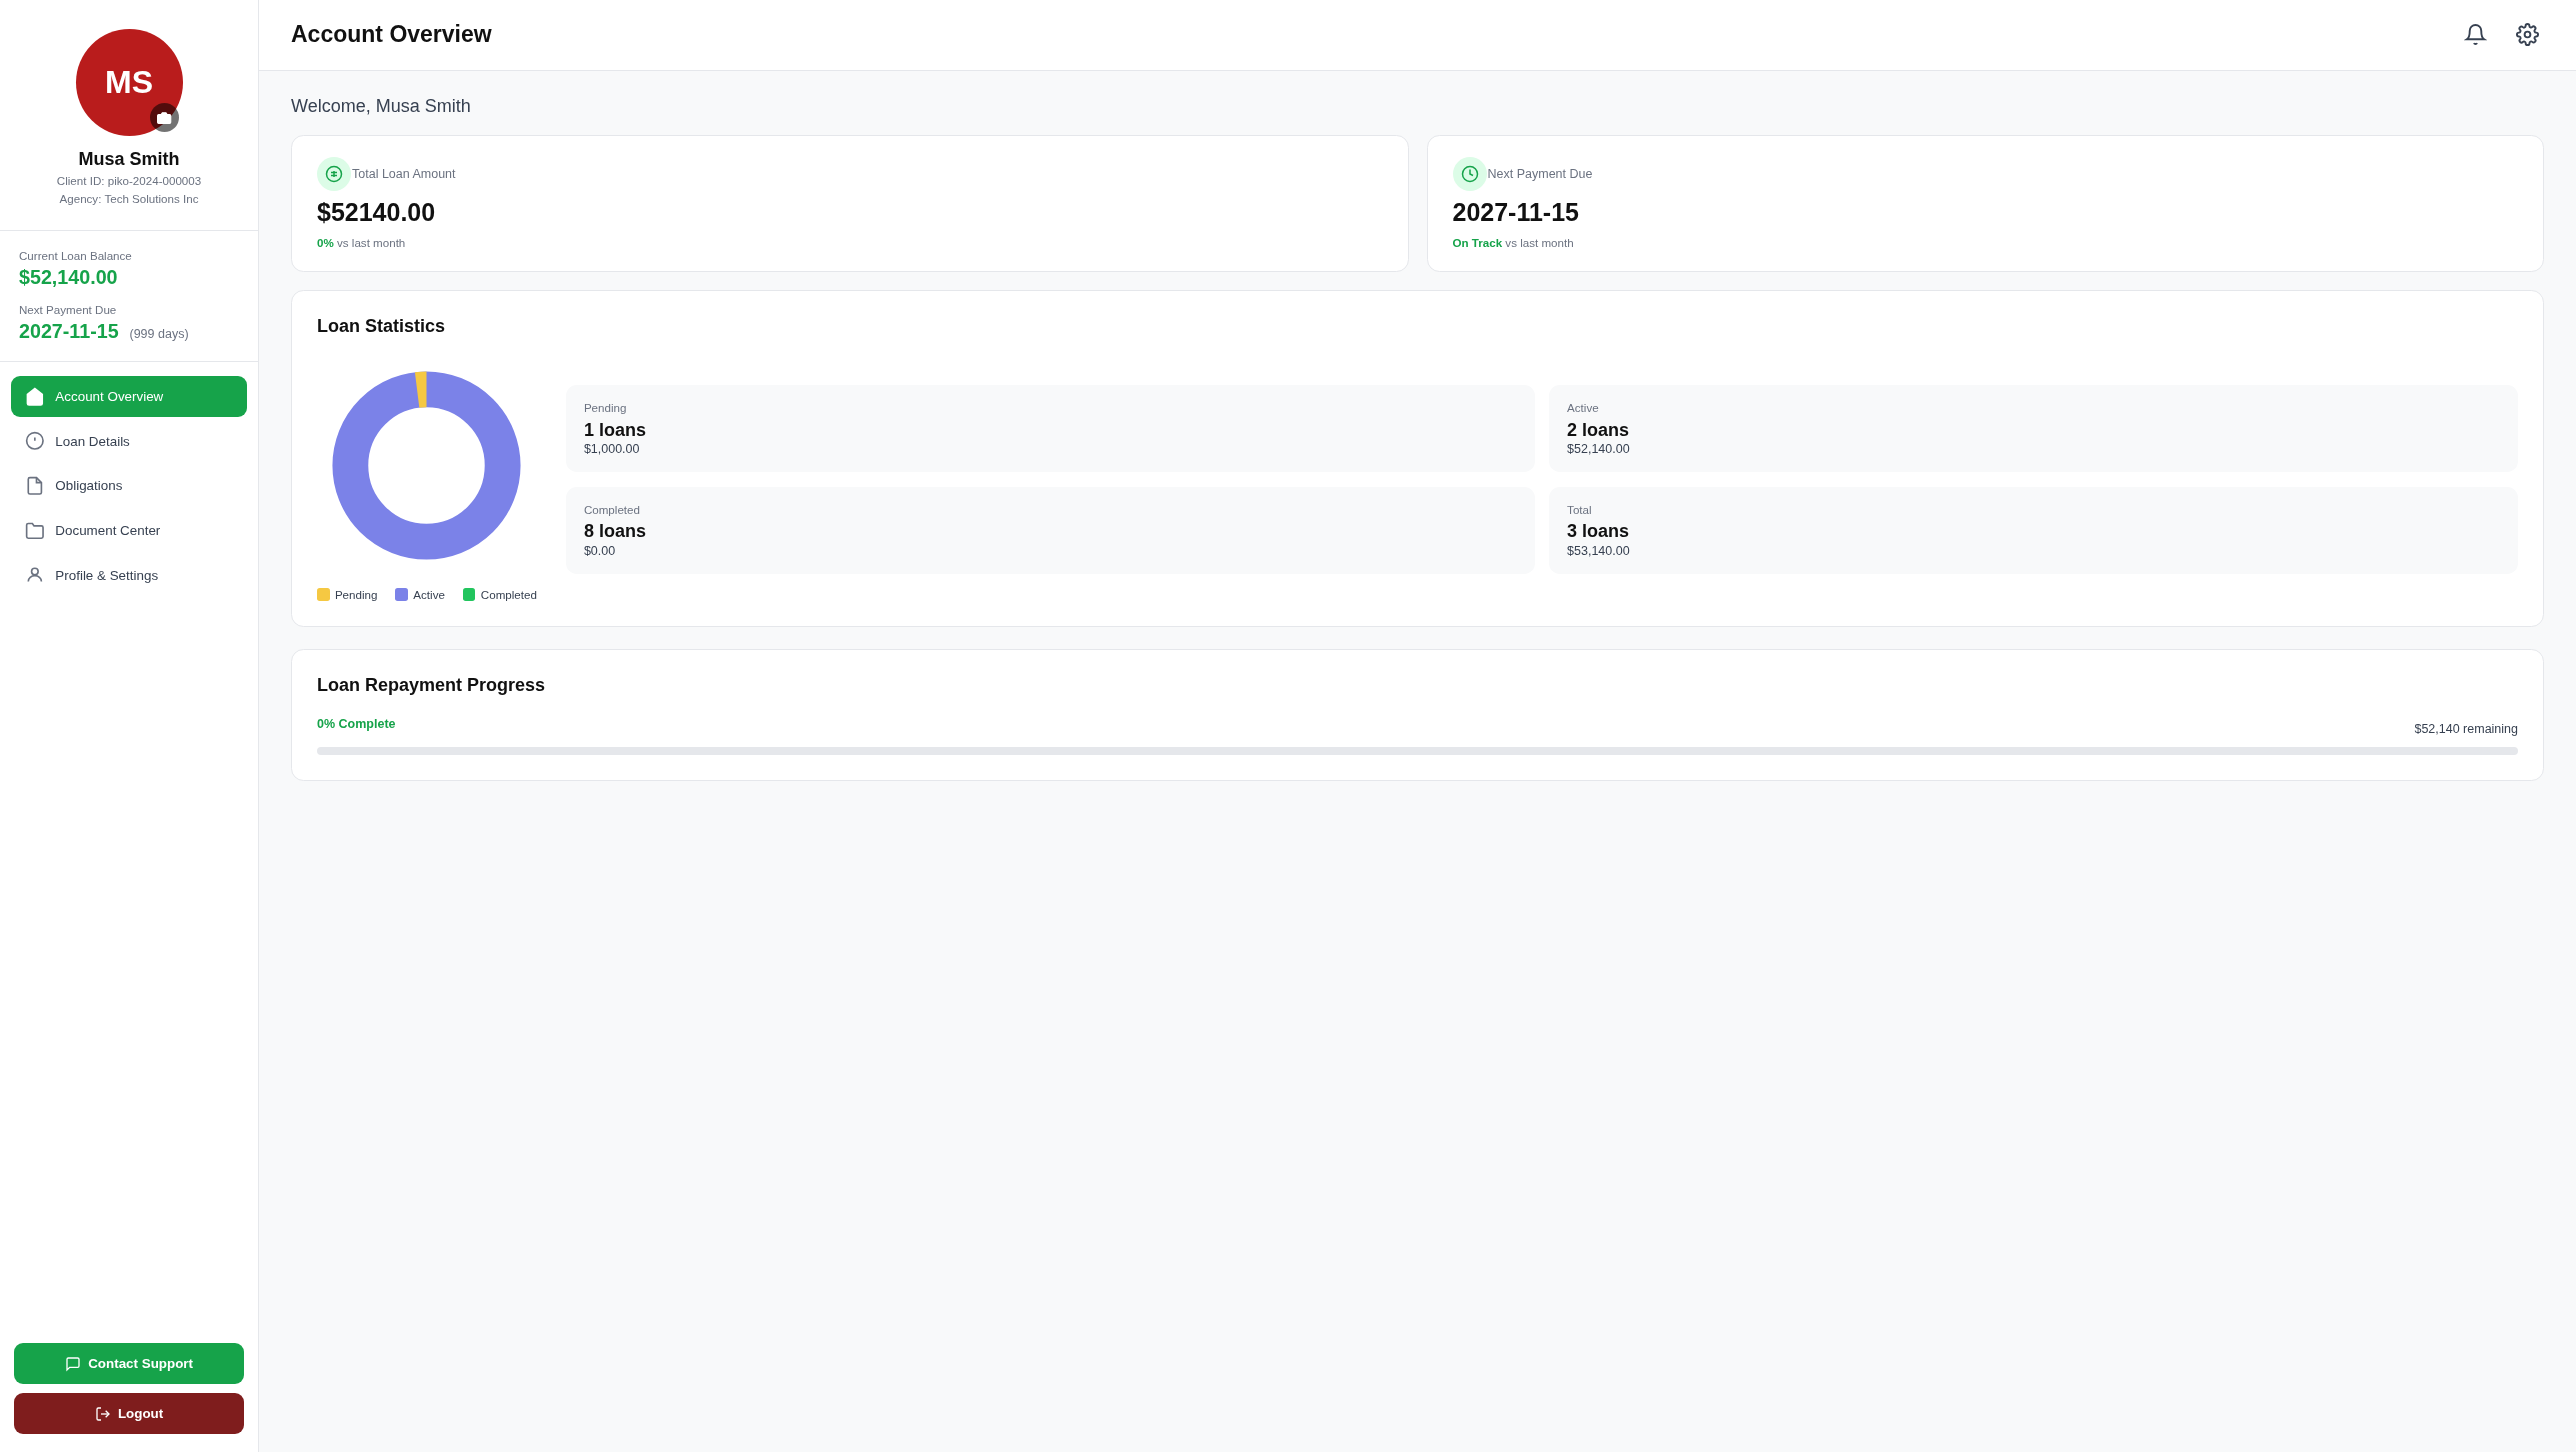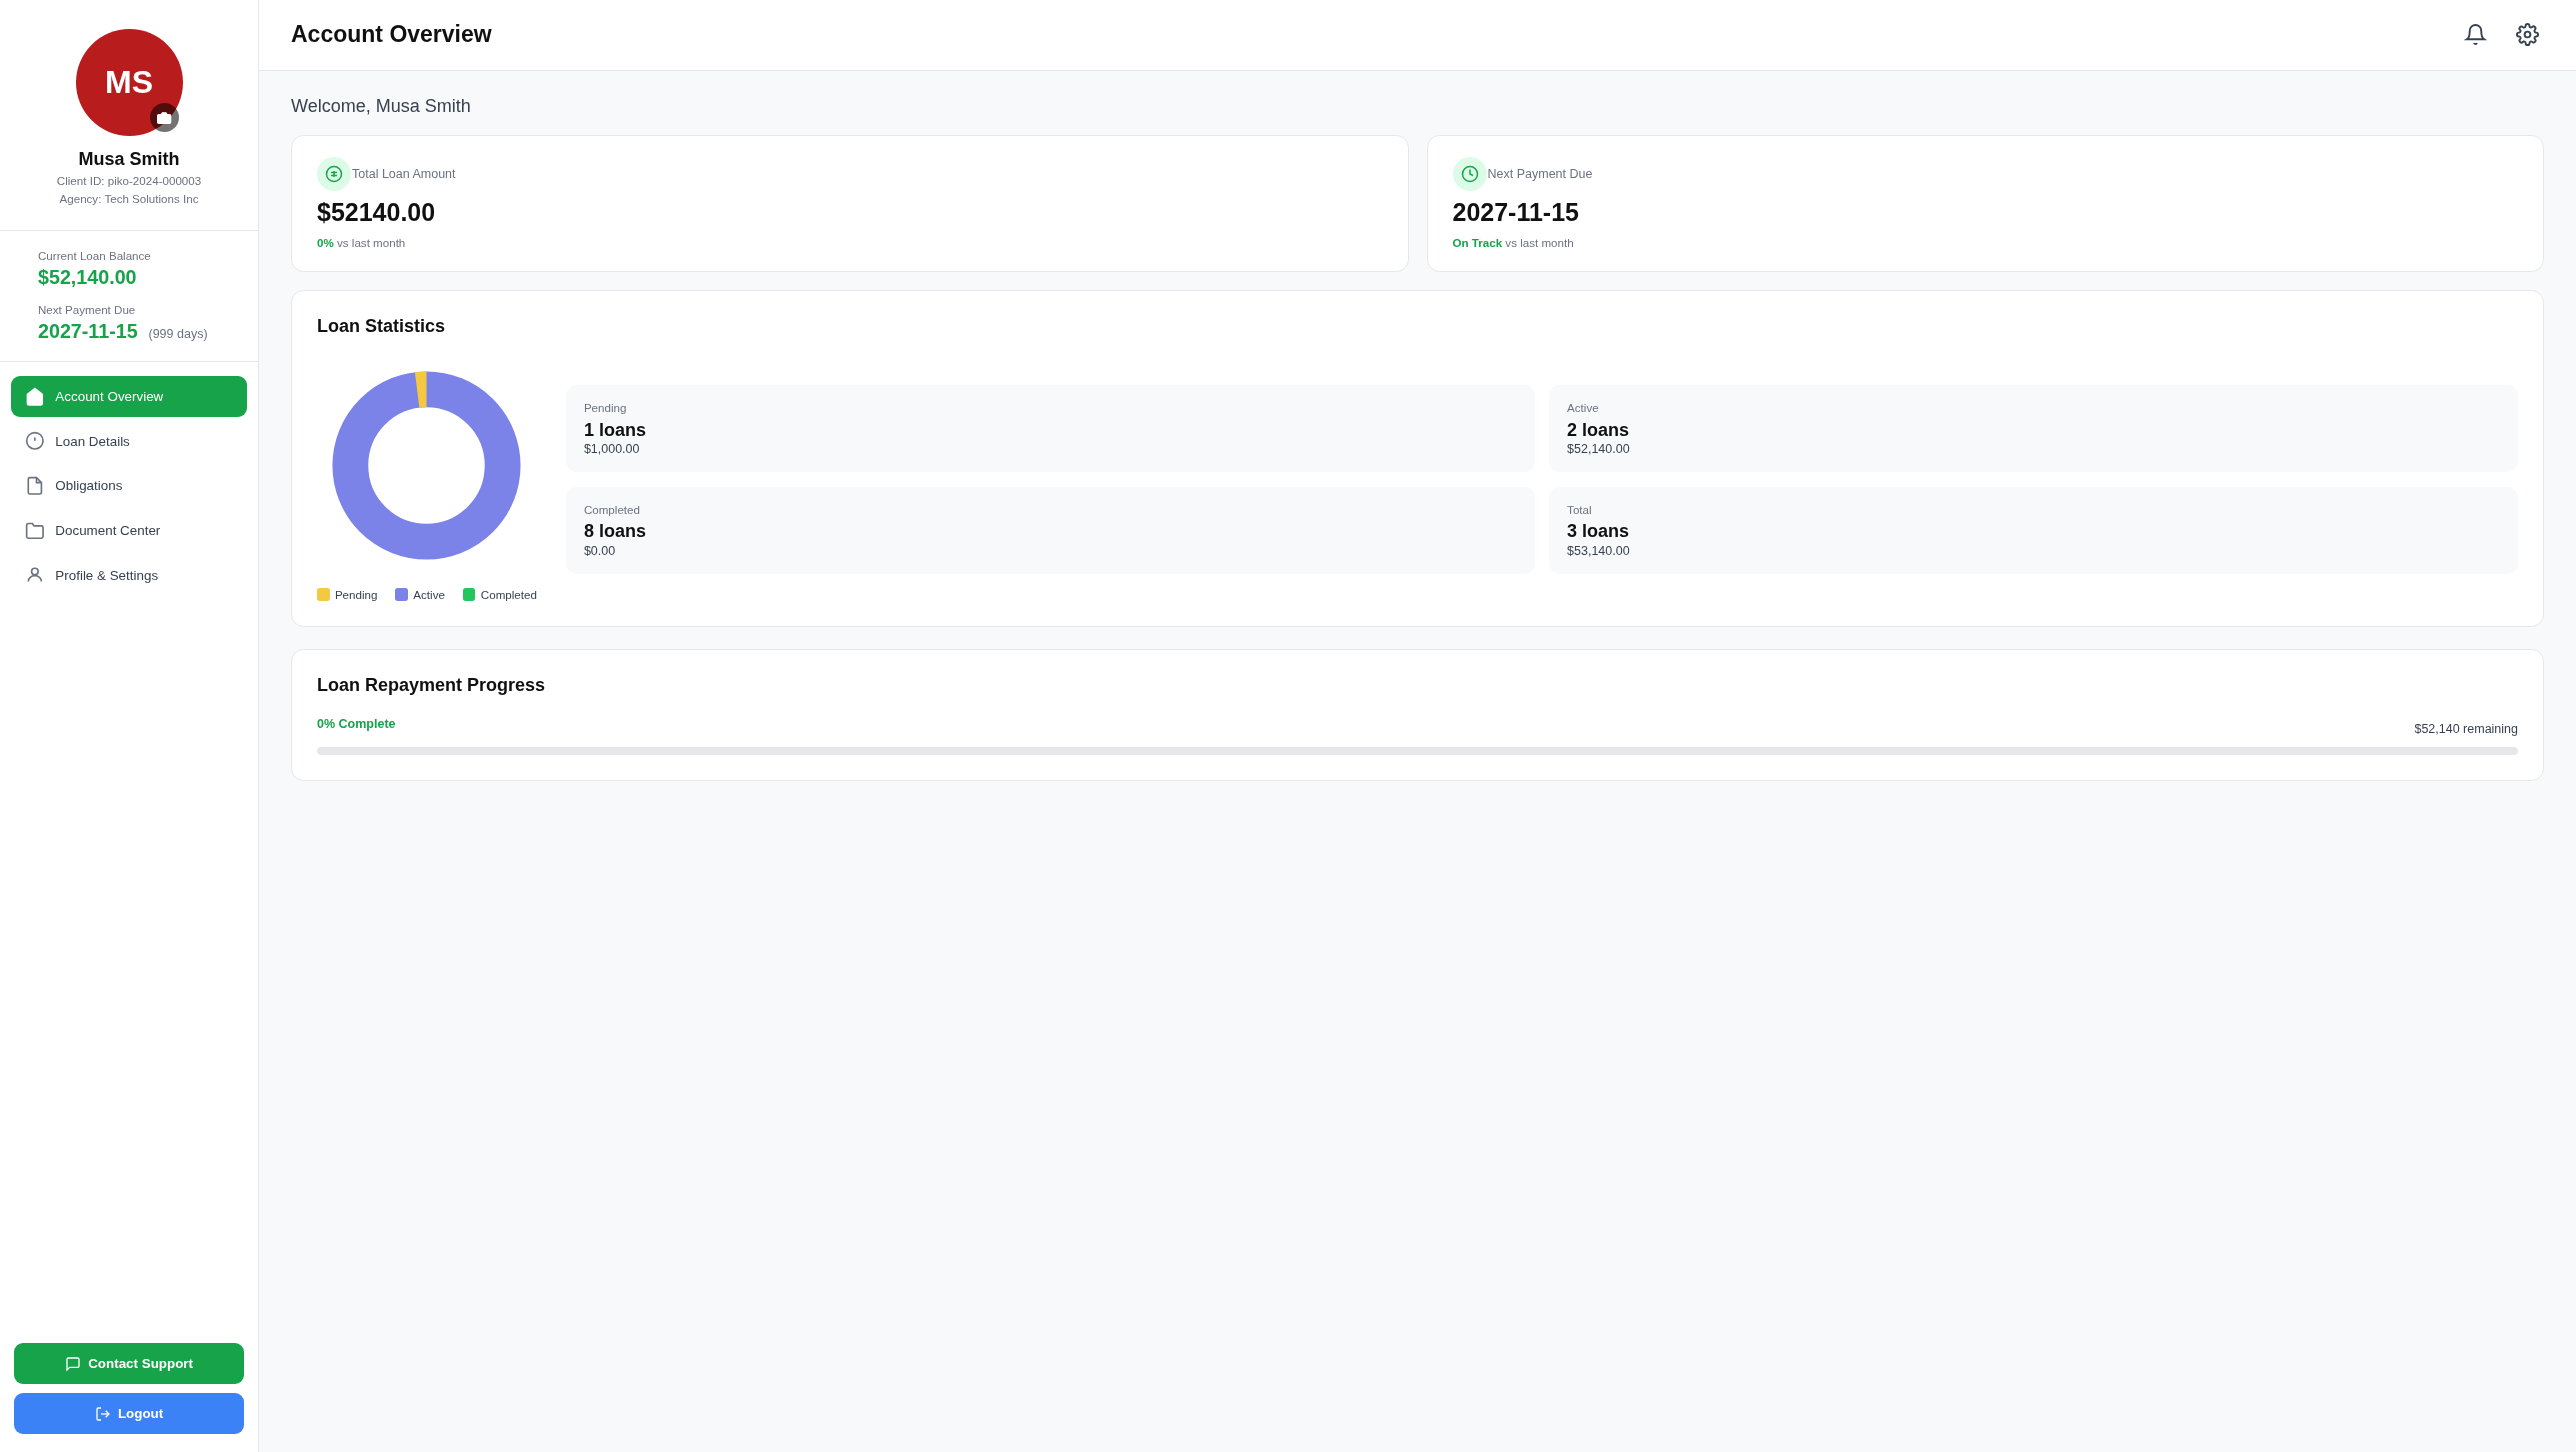--- a/index.html
+++ b/index.html
@@ -59,21 +59,21 @@
       color: #111;
       margin-bottom: 2px;
     }
     .profile-meta {
       font-size: 11.6px;
       color: #6b7280;
       line-height: 1.6;
       text-align: center;
     }
     .sidebar-stats {
-      padding: 18px 38px;
+      padding: 18px 19px;
       border-bottom: 0.9px solid #e5e7eb;
     }
     .stat-label {
       font-size: 11.6px;
       color: #6b7280;
       margin-bottom: 3.6px;
     }
     .stat-value {
       font-size: 19.7px;
       font-weight: 700;
@@ -121,21 +121,21 @@
       padding: 12.5px;
       font-size: 13.4px;
       font-weight: 600;
       cursor: pointer;
       display: flex;
       align-items: center;
       justify-content: center;
       gap: 7.2px;
     }
     .btn-logout {
-      background: #3b82f6;
+      background: #7f1d1d;
       color: #fff;
       border: none;
       border-radius: 9px;
       padding: 12.5px;
       font-size: 13.4px;
       font-weight: 600;
       cursor: pointer;
       display: flex;
       align-items: center;
       justify-content: center;

